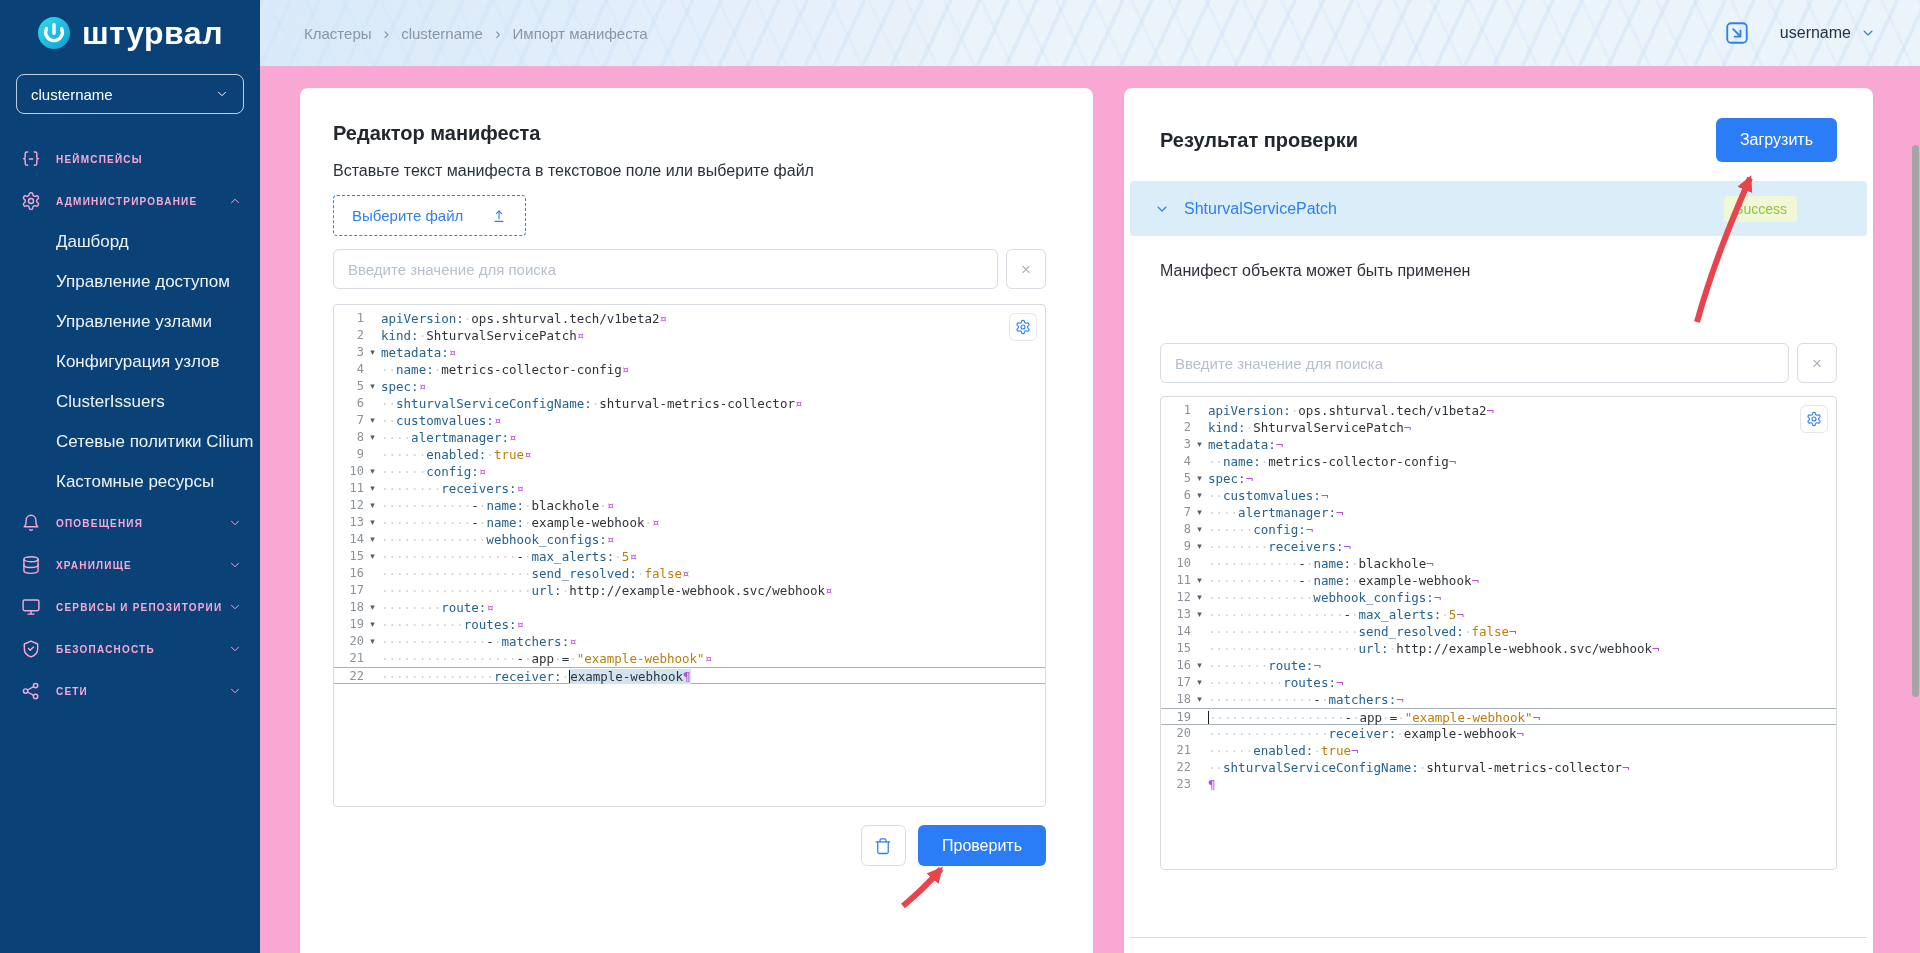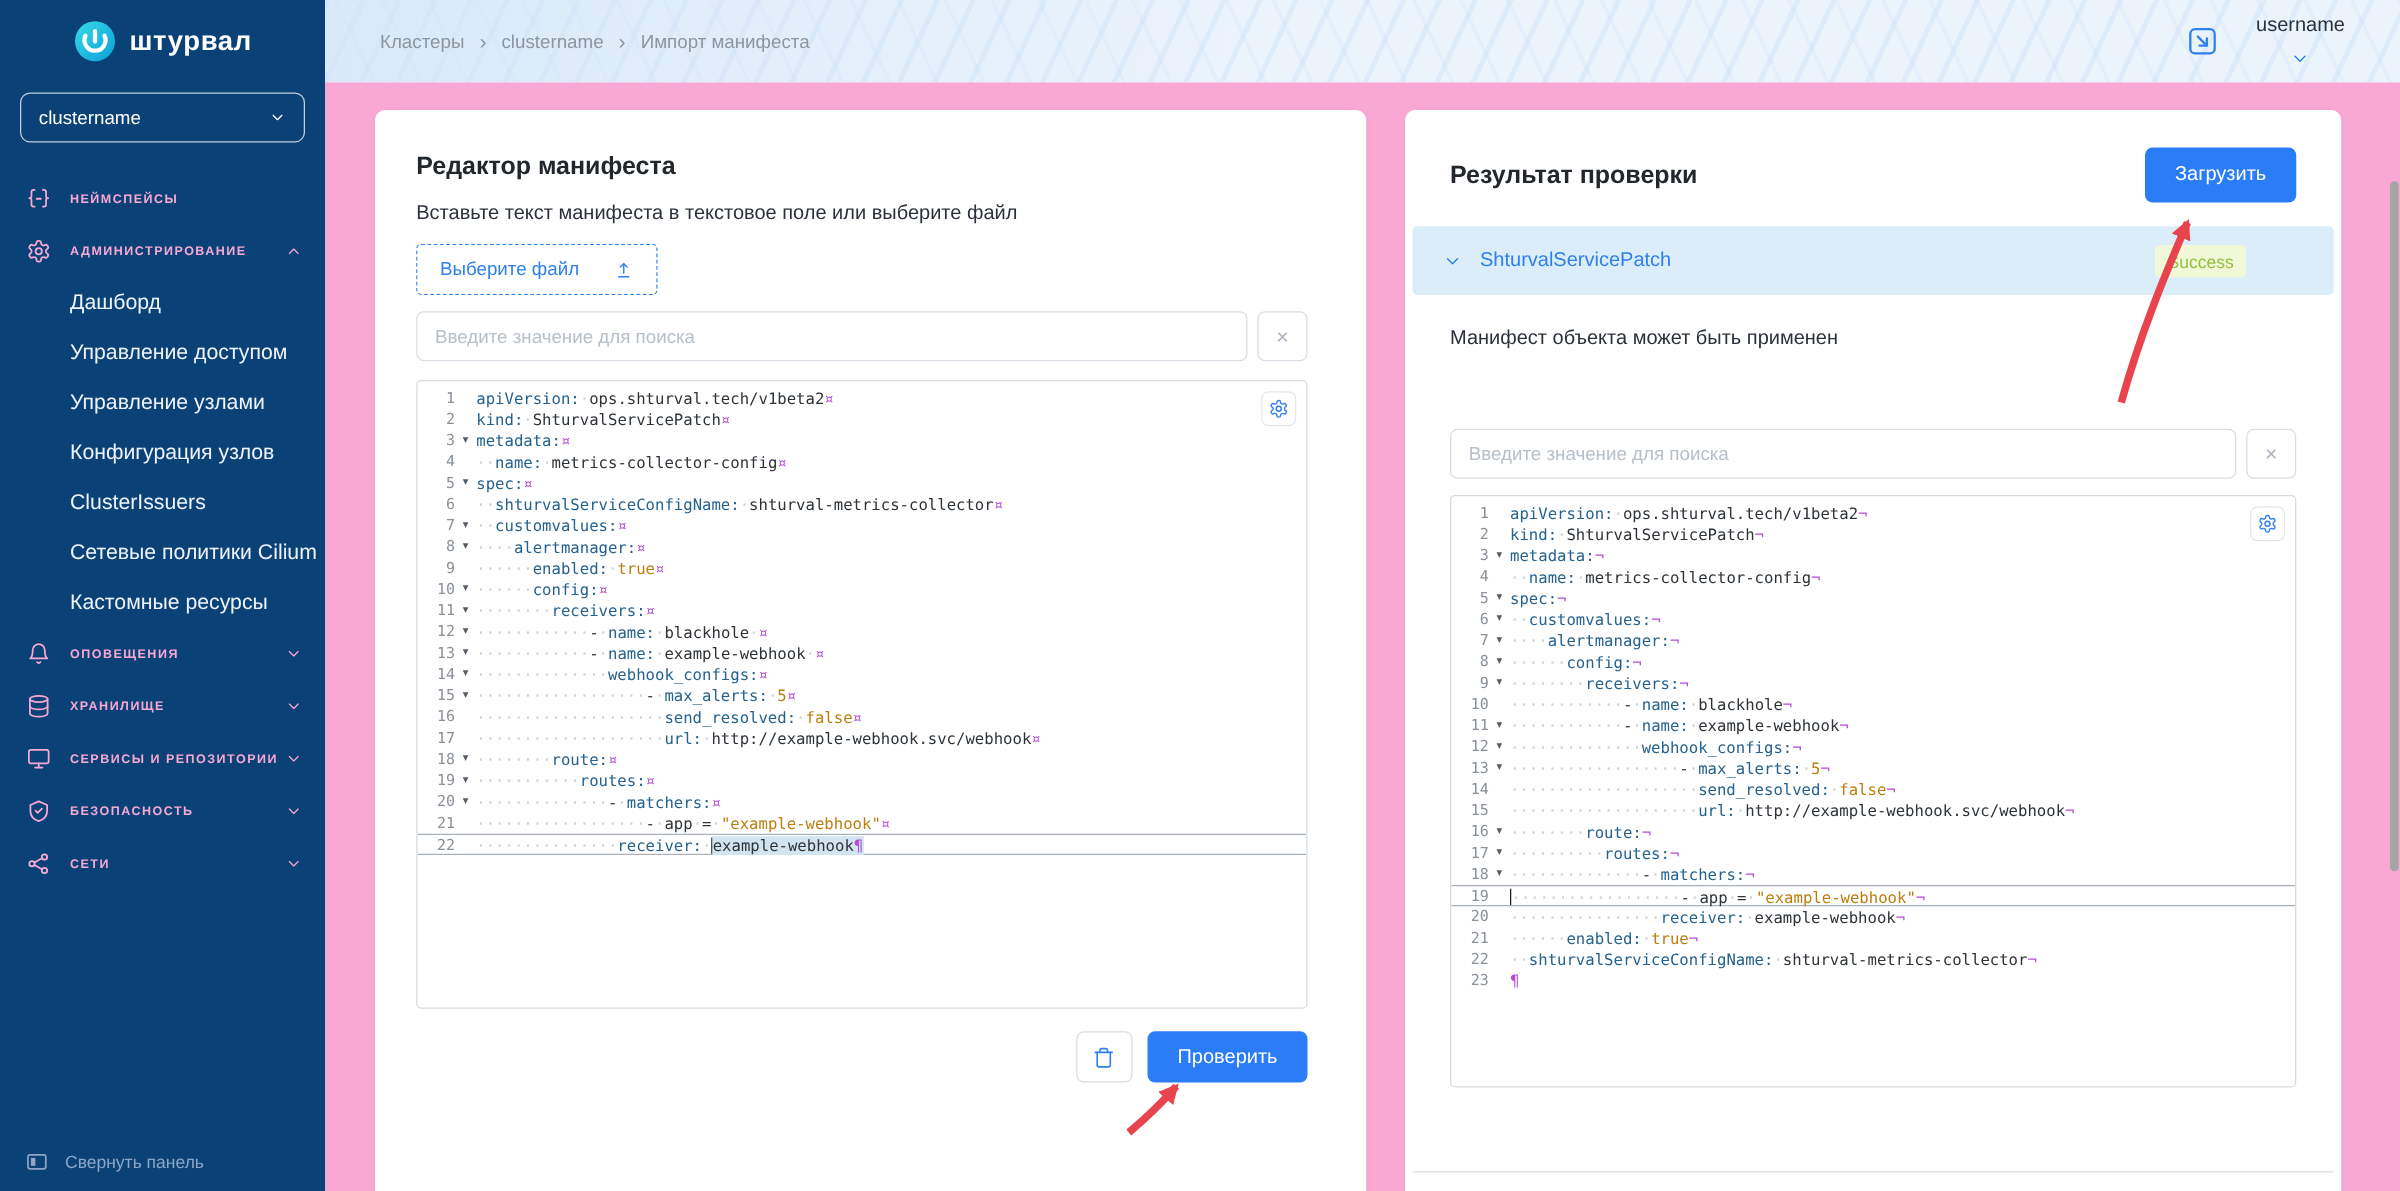--- a/index.html
+++ b/index.html
@@ -2,21 +2,21 @@
 <html><head>
 <meta charset="utf-8">
 <style>
   * { margin:0; padding:0; box-sizing:border-box; }
   html,body { width:1920px; height:953px; overflow:hidden;
     font-family:"Liberation Sans", sans-serif; background:#f3f4f5; position:relative; }
 
   
   .sidebar { position:absolute; left:0; top:0; width:260px; height:953px; background:#0a4278; color:#fff; z-index:10; }
   .logo-row { height:66px; display:flex; align-items:center; justify-content:center; gap:11px; }
-  .logo-text { font-size:22px; font-weight:700; letter-spacing:.5px; color:#fff; }
+  .logo-text { font-size:32px; font-weight:700; letter-spacing:.5px; color:#fff; }
   .cluster-select { margin:8px 16px 0; height:40px; border:1px solid rgba(255,255,255,.75); border-radius:8px;
     display:flex; align-items:center; padding:0 14px; font-size:15px; color:#fff; cursor:pointer; }
   .cluster-select .chevbox { margin-left:auto; color:#fff; display:flex; }
   .nav { margin-top:24px; }
   .sec { min-height:42px; display:flex; align-items:center; padding:2px 18px 2px 20px; color:#f9a8d4;
     font-size:10px; font-weight:600; letter-spacing:1.2px; cursor:pointer;justify-content:center; }
   .sec .ico { width:22px; height:22px; margin-right:14px; flex:none; display:flex; align-items:center; justify-content:center; }
   .sec .lbl { flex:1; line-height:15px; }
   .chevbox { display:flex; align-items:center; }
   .chevbox.up svg { transform:rotate(180deg); }
@@ -30,21 +30,21 @@
     background:
       linear-gradient(105deg, rgba(205,227,248,.6) 0%, rgba(236,244,251,0) 45%),
       repeating-linear-gradient(115deg, rgba(198,221,244,.35) 0 4px, rgba(238,245,252,0) 4px 26px),
       repeating-linear-gradient(65deg, rgba(208,228,248,.28) 0 3px, rgba(238,245,252,0) 3px 34px),
       #ebf3fb; }
   .crumbs { display:flex; align-items:center; gap:12px; font-size:15px; color:#8a95a1; }
   .crumb { cursor:default; }
   .crumb-sep { font-size:17px; line-height:1; color:#8a95a1; }
   .userbox { margin-left:auto; display:flex; align-items:center; }
   .win-btn { background:none; border:none; cursor:pointer; display:flex; color:#2f80ed; }
-  .user-menu { display:flex; align-items:center; gap:9px; margin-left:30px; cursor:pointer;flex-direction:column; }
+  .user-menu { display:flex; align-items:center; gap:9px; margin-left:30px; cursor:pointer; }
   .username { font-size:16px; color:#273142; }
 
   
   .content { position:absolute; top:66px; left:0; width:1660px; height:887px; background:#f9a8d4; overflow:hidden; }
   .card { position:absolute; top:22px; background:#fff; border-radius:8px; box-shadow:0 1px 3px rgba(18,42,72,.06); }
   .card.left  { left:40px;  width:793px; height:940px; padding:0 47px 0 33px; }
   .card.right { left:864px; width:749px; height:940px; padding:0 36px; }
 
   .card-title { margin-top:34px; font-size:20px; font-weight:700; color:#22272e; }
   .subtitle { margin-top:17px; font-size:16px; color:#2b313a; }
@@ -233,29 +233,20 @@
           </svg>
         </span>
         <span class="lbl">СЕТИ</span>
         <span class="chevbox">
           <svg viewBox="0 0 24 24" width="14" height="14" fill="none" stroke="currentColor" stroke-width="1.7" stroke-linecap="round" stroke-linejoin="round">
             <path d="m6 9 6 6 6-6"></path>
           </svg>
         </span>
       </div>
     </nav>
-  <div class="collapse-row">
-    <span style="display:flex">
-        <svg viewBox="0 0 24 24" width="19" height="19" fill="none" stroke="currentColor" stroke-width="1.7" stroke-linecap="round" stroke-linejoin="round">
-          <rect x="3" y="5" width="18" height="14" rx="2"></rect>
-          <rect x="6" y="8" width="4.5" height="8" fill="currentColor" stroke="none"></rect>
-        </svg>
-      </span>
-    <span>Свернуть панель</span>
-  </div>
 </aside>
 
 <div class="main">
   <header class="topbar">
     <div class="crumbs">
         <span class="crumb">Кластеры</span>
         <span class="crumb-sep">›</span>
         <span class="crumb">clustername</span>
         <span class="crumb-sep">›</span>
         <span class="crumb">Импорт манифеста</span>

